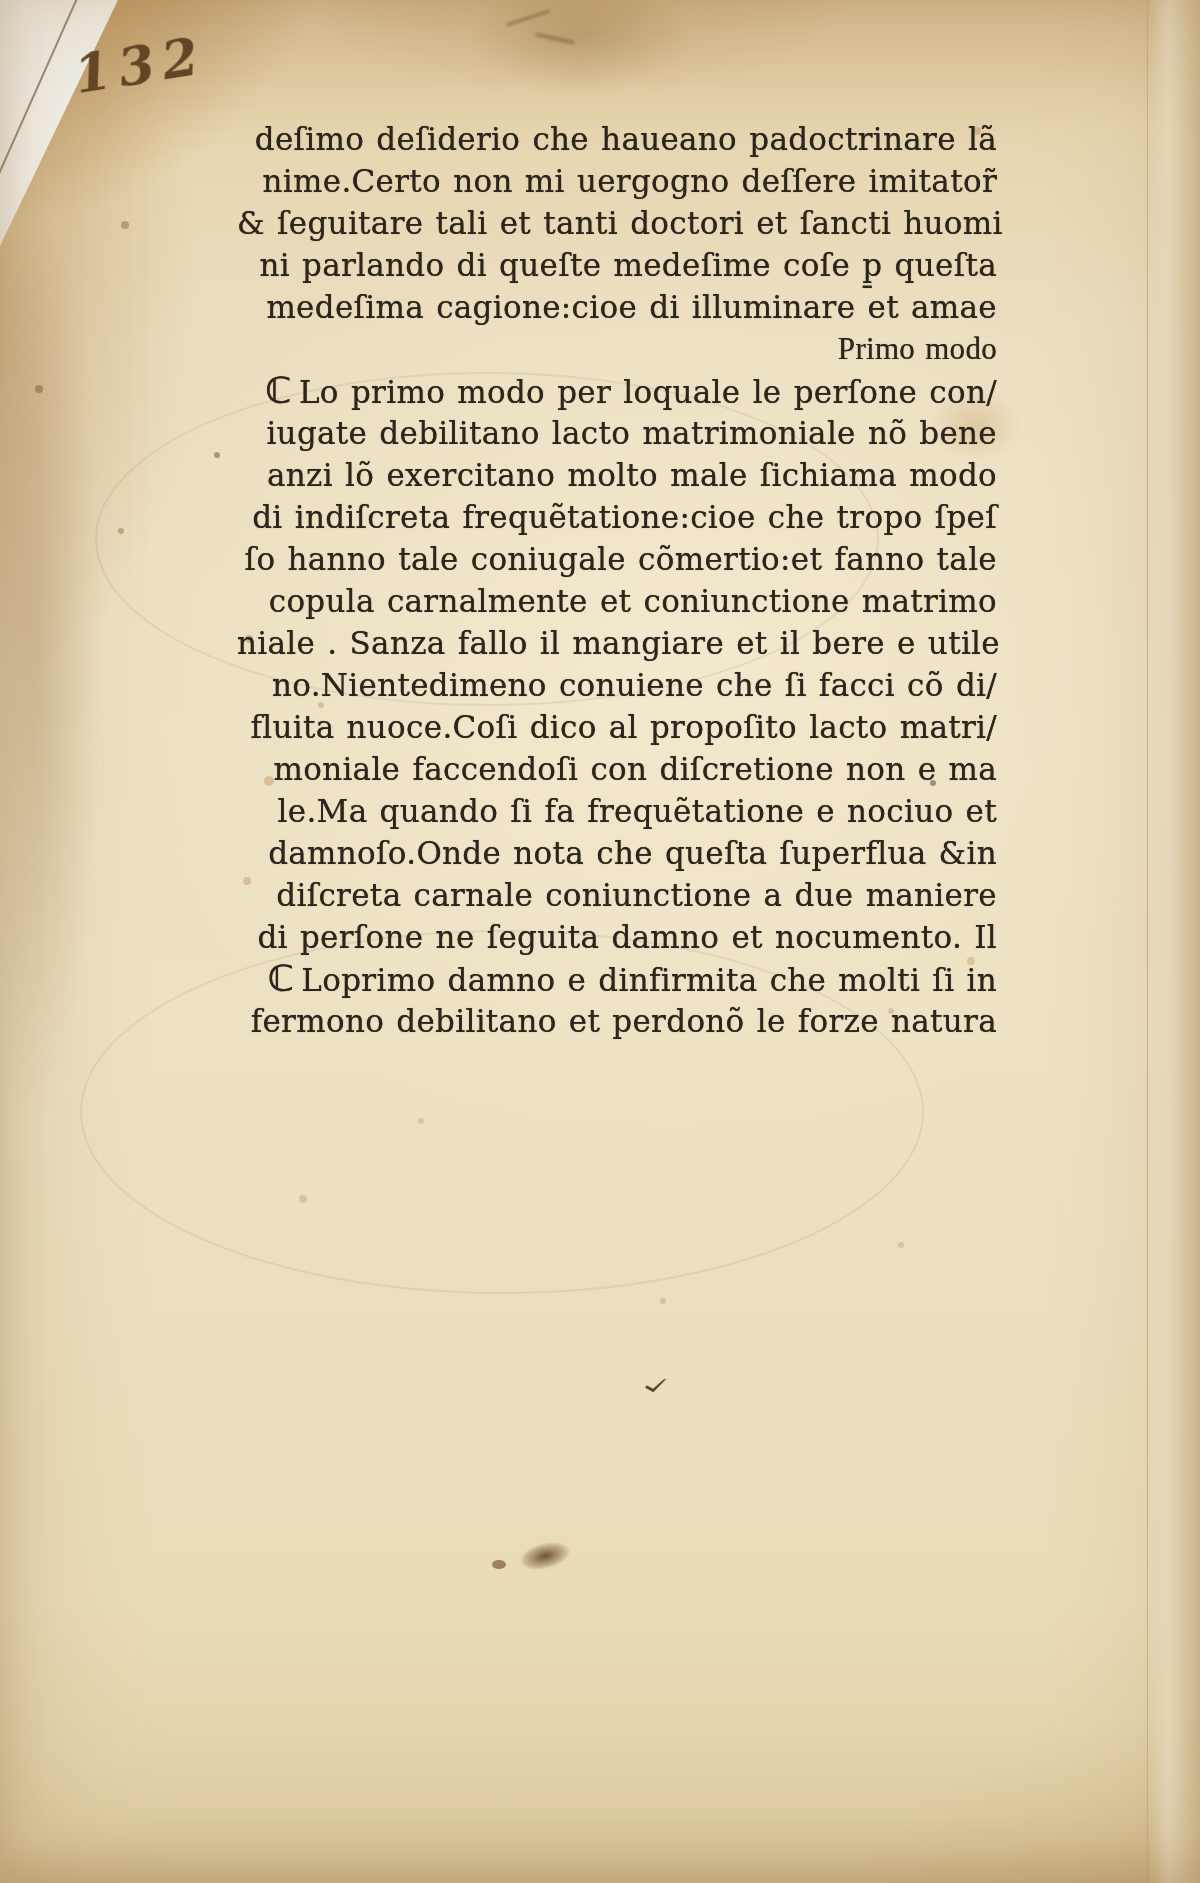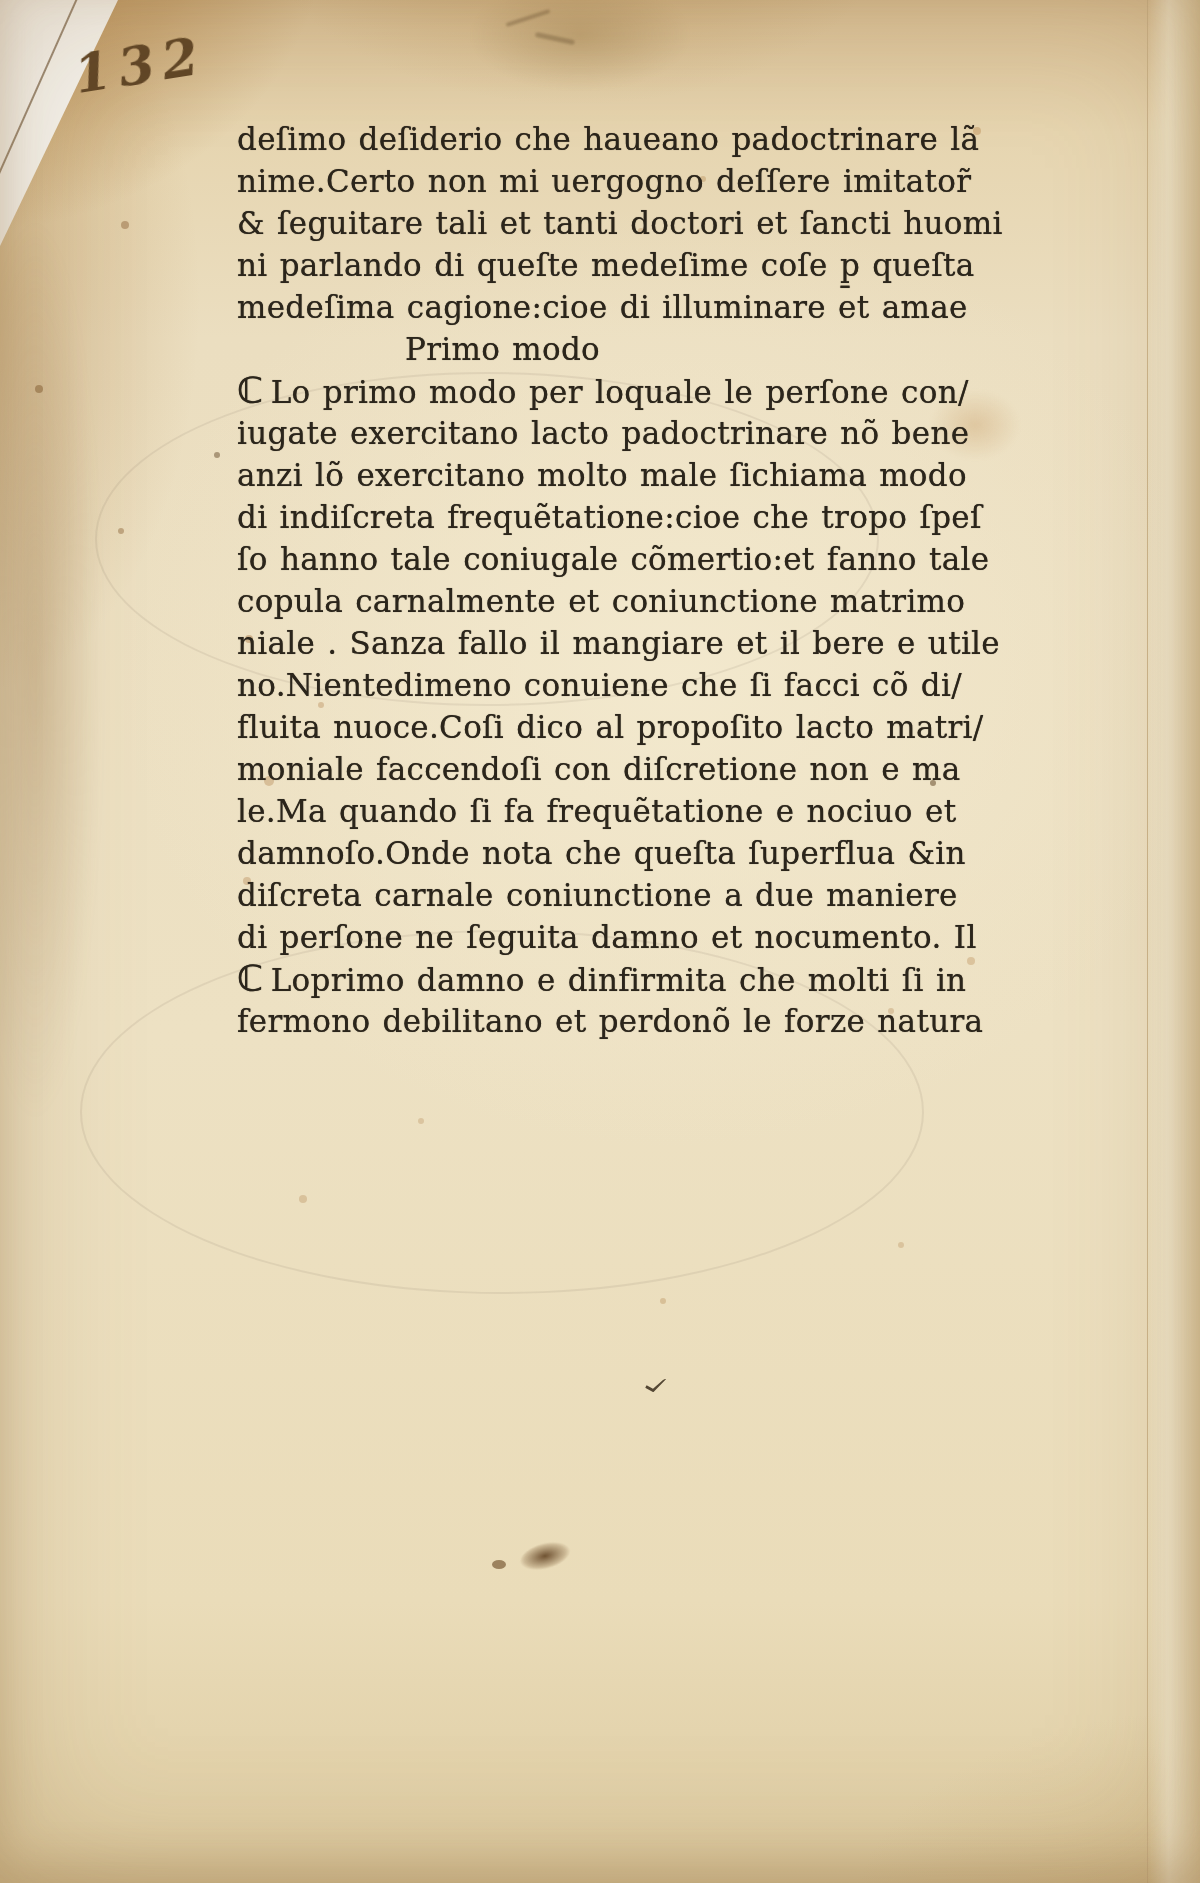--- a/index.html
+++ b/index.html
@@ -102,23 +102,24 @@
     background:linear-gradient(90deg,rgba(238,228,201,0) 0%,rgba(241,232,206,.8) 40%,rgba(222,204,164,.9) 100%);
     border-left:1px solid rgba(168,136,92,.35);pointer-events:none;
   }
   
   .textblock{
     position:absolute;left:237px;top:118px;width:760px;
     color:var(--ink,#2b251b);
     font-size:31px;line-height:42px;letter-spacing:.3px;word-spacing:2px;
     text-shadow:0 0 .7px rgba(43,37,27,.8);
     white-space:nowrap;
+    text-align:right;
   }
   .line{height:42px;}
-  .line.heading{padding-left:168px;}
+  .line.heading{padding-left:168px;font-family:Liberation Serif, serif;}
   .pilcrow{
     font-family:"DejaVu Sans","Liberation Sans",sans-serif;
     font-weight:bold;font-size:36px;margin-right:7px;
   }
 </style>
 </head>
 <body>
 
 <div class="page">
 
@@ -141,21 +142,21 @@
   </div>
 
   <div class="textblock">
       <div class="line"><span>deſimo deſiderio che haueano padoctrinare lã</span></div>
       <div class="line"><span>nime.Certo non mi uergogno deſſere imitator̃</span></div>
       <div class="line"><span>&amp; ſeguitare tali et tanti doctori et ſancti huomi</span></div>
       <div class="line"><span>ni parlando di queſte medeſime coſe p̱ queſta</span></div>
       <div class="line"><span>medeſima cagione:cioe di illuminare et amae</span></div>
       <div class="line heading"><span>Primo modo</span></div>
       <div class="line"><span class="pilcrow">ℂ</span><span>Lo primo modo per loquale le perſone con/</span></div>
-      <div class="line"><span>iugate exercitano lacto padoctrinare nõ bene</span></div>
+      <div class="line"><span>iugate debilitano lacto matrimoniale nõ bene</span></div>
       <div class="line"><span>anzi lõ exercitano molto male ſichiama modo</span></div>
       <div class="line"><span>di indiſcreta frequẽtatione:cioe che tropo ſpeſ</span></div>
       <div class="line"><span>ſo hanno tale coniugale cõmertio:et fanno tale</span></div>
       <div class="line"><span>copula carnalmente et coniunctione matrimo</span></div>
       <div class="line"><span>niale . Sanza fallo il mangiare et il bere e utile</span></div>
       <div class="line"><span>no.Nientedimeno conuiene che ſi facci cõ di/</span></div>
       <div class="line"><span>fluita nuoce.Coſi dico al propoſito lacto matri/</span></div>
       <div class="line"><span>moniale faccendoſi con diſcretione non e ma</span></div>
       <div class="line"><span>le.Ma quando ſi fa frequẽtatione e nociuo et</span></div>
       <div class="line"><span>damnoſo.Onde nota che queſta ſuperflua &amp;in</span></div>

